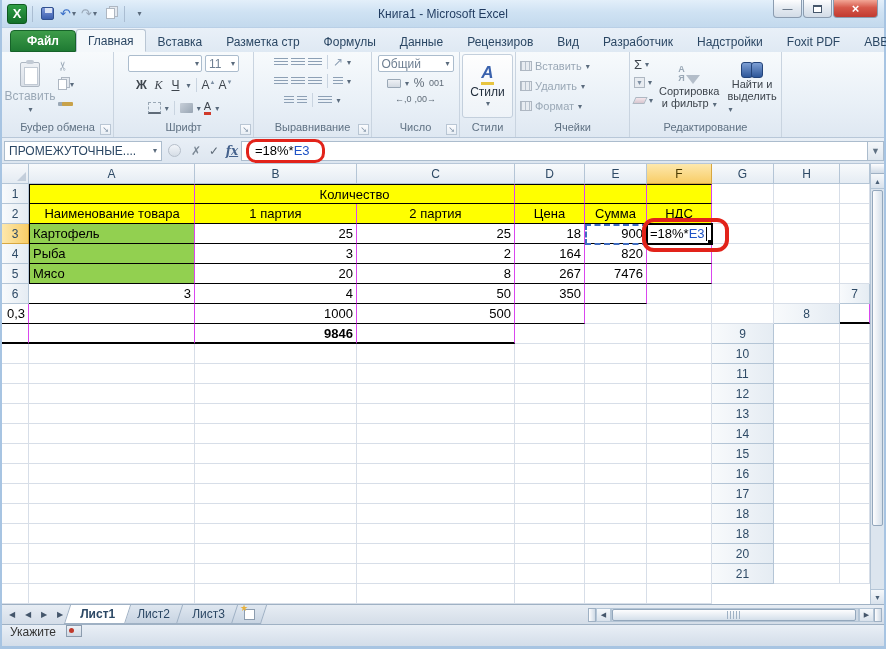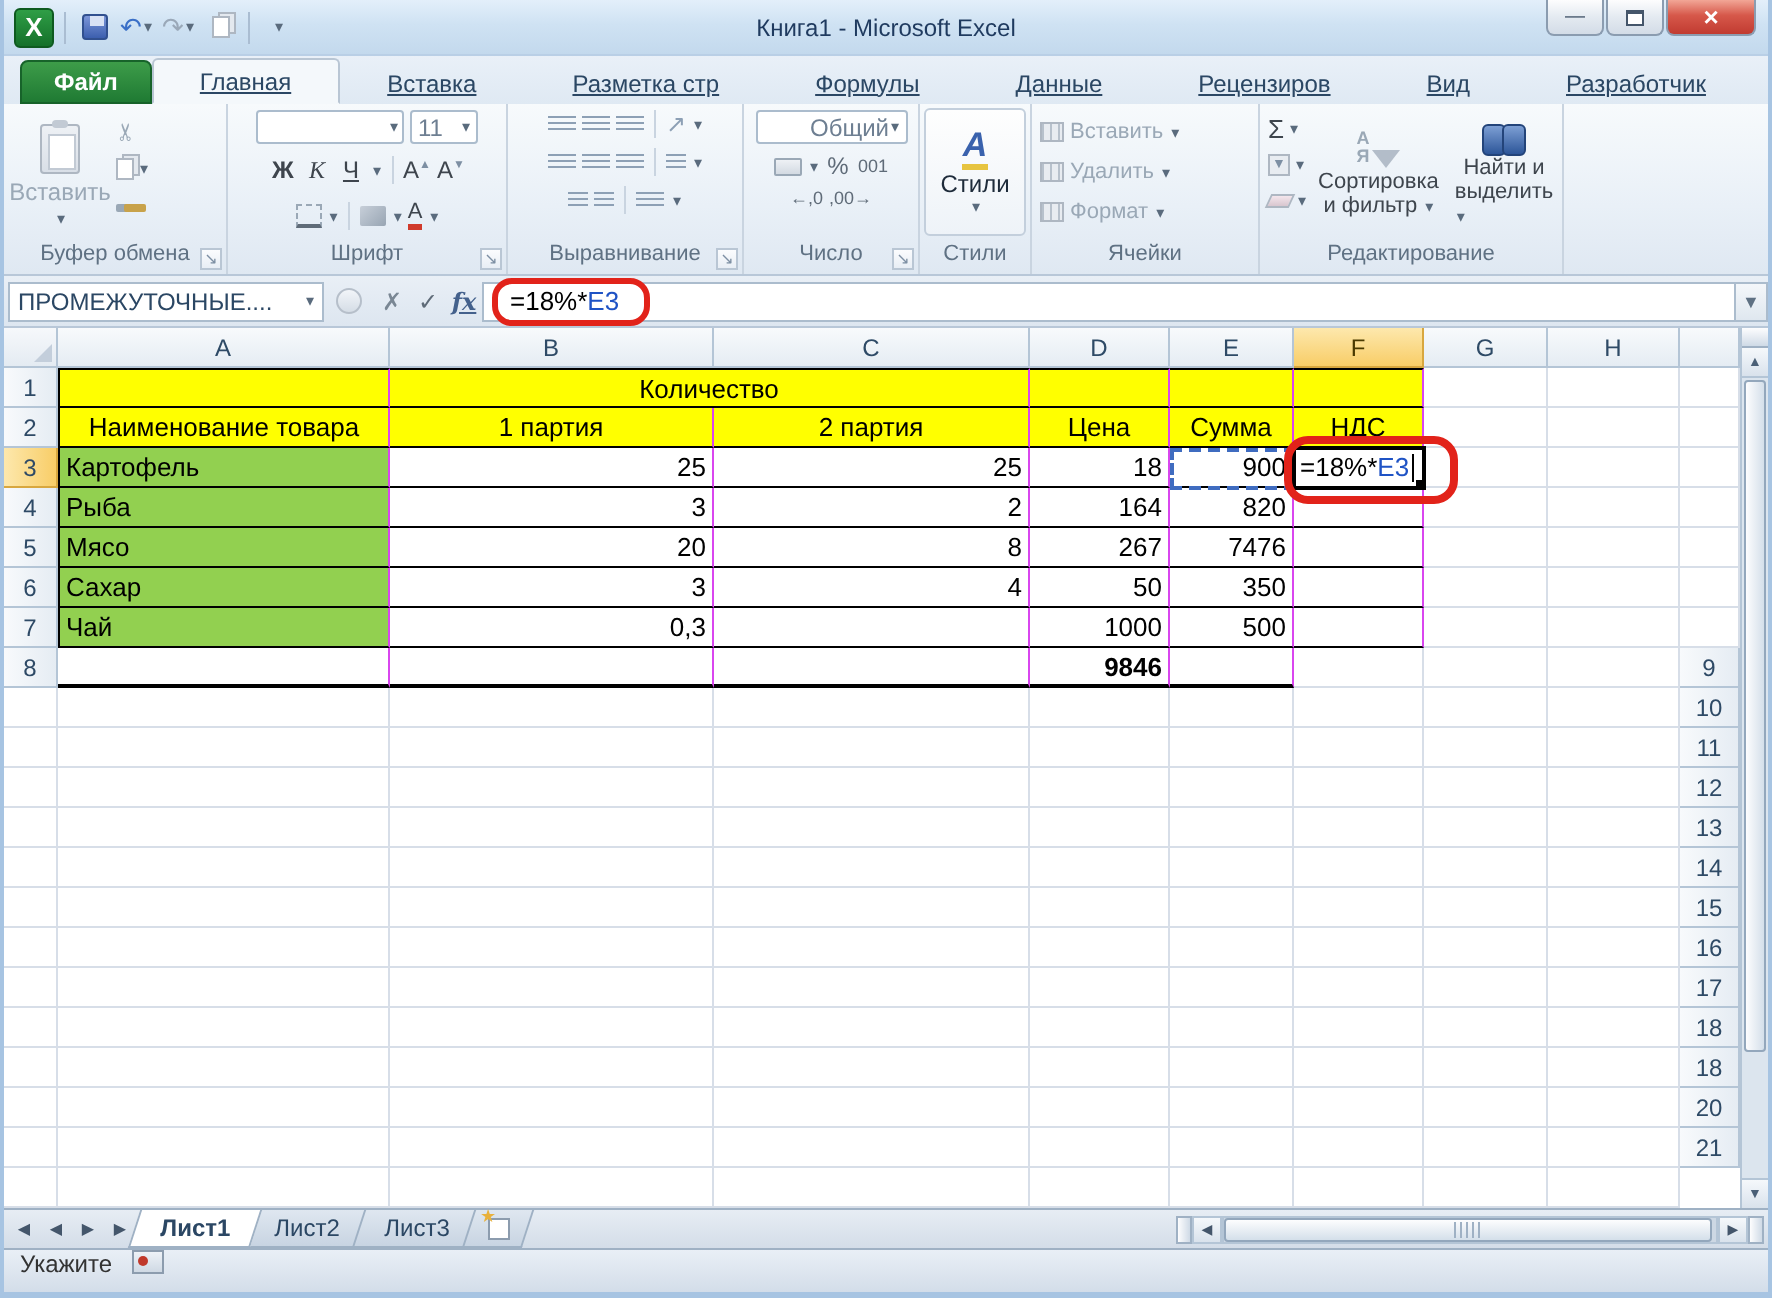--- a/index.html
+++ b/index.html
@@ -21,21 +21,21 @@
   .winbtns { margin-left:auto; display:flex; gap:1px; padding-right:6px; z-index:2; align-self:flex-start; }
   .wbtn { width:29px; height:18px; background:linear-gradient(#fdfdfe,#e4eaf1 50%,#d3dce7); border:1px solid #8b9cb0; border-top:none; display:flex; align-items:center; justify-content:center; font-size:10px; color:#45566b; border-radius:0 0 4px 4px; }
   .wbtn.close { width:45px; background:linear-gradient(#f2a696,#d6584a 45%,#c13b31); color:#fff; font-weight:bold; font-size:12px; }
   .restore-glyph { width:9px; height:8px; border:1px solid #45566b; border-top:2px solid #45566b; background:#fff; }
   .wbtn.close .x { font-size:13px; }
 
   
   .tabstrip { height:24px; background:linear-gradient(#e9f0f8,#dfe9f3); display:flex; align-items:flex-end; flex:0 0 24px; position:relative; }
   .file-tab { height:22px; padding:0 16px; background:linear-gradient(#3d9c49,#1f7a33); border:1px solid #17632a; border-radius:4px 4px 0 0; color:#fff; font-weight:bold; display:flex; align-items:center; margin-left:8px; }
   .rtabs { display:flex; align-items:flex-end; height:24px; }
-  .rtab { height:21px; padding:0 23px; display:flex; align-items:center; color:#2b4764; white-space:nowrap; border:1px solid transparent;text-decoration:underline; }
+  .rtab { height:21px; padding:0 11px; display:flex; align-items:center; color:#2b4764; white-space:nowrap; border:1px solid transparent; }
   .rtab.active { background:#f4f8fb; border:1px solid #b9c6d4; border-bottom-color:#f4f8fb; border-radius:3px 3px 0 0; height:23px; }
 
   
   .ribbon { height:86px; background:linear-gradient(#f7fafc,#e9f0f7 60%,#dfe8f2); border-bottom:1px solid #b8c7d8; display:flex; flex:0 0 86px; }
   .rgroup { position:relative; border-right:1px solid #c9d4e0; display:flex; flex-direction:column; }
   .gbody { flex:1; display:flex; padding:3px 4px 0 4px; gap:4px; }
   .glabel { height:17px; font-size:11px; color:#5f7183; text-align:center; line-height:15px; position:relative; }
   .launcher { position:absolute; right:2px; bottom:2px; font-size:8px; color:#7d8fa3; border:1px solid #b9c6d4; width:11px; height:11px; line-height:9px; text-align:center; background:linear-gradient(#fbfcfe,#e8eef5); }
   .dis { color:#9aa8b6; }
   .gcol { display:flex; flex-direction:column; align-items:center; }
@@ -68,21 +68,21 @@
   .fill-ico { width:13px; height:10px; background:linear-gradient(135deg,#c7cfd9,#98a5b3); border-radius:1px; }
   .fontcol-ico { font-size:11px; color:#3e454d; border-bottom:3px solid #d03a2b; line-height:11px; }
 
   
   .g-align { width:118px; }
   .bars { width:14px; height:9px; background:repeating-linear-gradient(#8da0b5 0 1px, transparent 1px 3px); }
   .bars.short { width:10px; }
 
   
   .g-num { width:88px; }
-  .numfmt { width:76px; height:17px; background:#fff; border:1px solid #abbccd; border-radius:2px; display:flex; align-items:center; justify-content:flex-end; padding:0 3px; color:#6e7f92; }
+  .numfmt { width:76px; height:17px; background:#fff; border:1px solid #abbccd; border-radius:2px; display:flex; align-items:center; justify-content:space-between; padding:0 3px; color:#6e7f92; }
   .money-ico { width:14px; height:9px; border:1px solid #9aa8b6; background:linear-gradient(#eef1f5,#d3dae2); border-radius:1px; }
   .small-txt { font-size:9px; color:#5f6b78; letter-spacing:0; }
 
   
   .g-styles { width:56px; }
   .styles-big { display:flex; flex-direction:column; align-items:center; justify-content:center; flex:1; border:1px solid #c3cfdc; border-radius:3px; background:linear-gradient(#fefefe,#eef3f8); margin:2px; padding:1px 0; }
   .styles-A { font-size:17px; font-weight:bold; color:#3a62ad; font-style:italic; border-bottom:3px solid #e7c440; line-height:18px; }
 
   
   .g-cells { width:114px; }
@@ -512,31 +512,29 @@
         <div class="cell tbl cg bl">Мясо</div>
         <div class="cell tbl cw tr">20</div>
         <div class="cell tbl cw tr">8</div>
         <div class="cell tbl cw tr">267</div>
         <div class="cell tbl cw tr">7476</div>
         <div class="cell tbl cw"></div>
         <div class="cell"></div>
         <div class="cell"></div>
         <div class="cell"></div>
         <div class="rowh">6</div>
-        <div class="cell tbl cg bl">Сахар</div>
         <div class="cell tbl cw tr">3</div>
         <div class="cell tbl cw tr">4</div>
         <div class="cell tbl cw tr">50</div>
         <div class="cell tbl cw tr">350</div>
         <div class="cell tbl cw"></div>
         <div class="cell"></div>
         <div class="cell"></div>
         <div class="cell"></div>
         <div class="rowh">7</div>
-        <div class="cell tbl cg bl">Чай</div>
         <div class="cell tbl cw tr">0,3</div>
         <div class="cell tbl cw"></div>
         <div class="cell tbl cw tr">1000</div>
         <div class="cell tbl cw tr">500</div>
         <div class="cell tbl cw"></div>
         <div class="cell"></div>
         <div class="cell"></div>
         <div class="cell"></div>
         <div class="rowh">8</div>
         <div class="cell tbl cw bb"></div>

